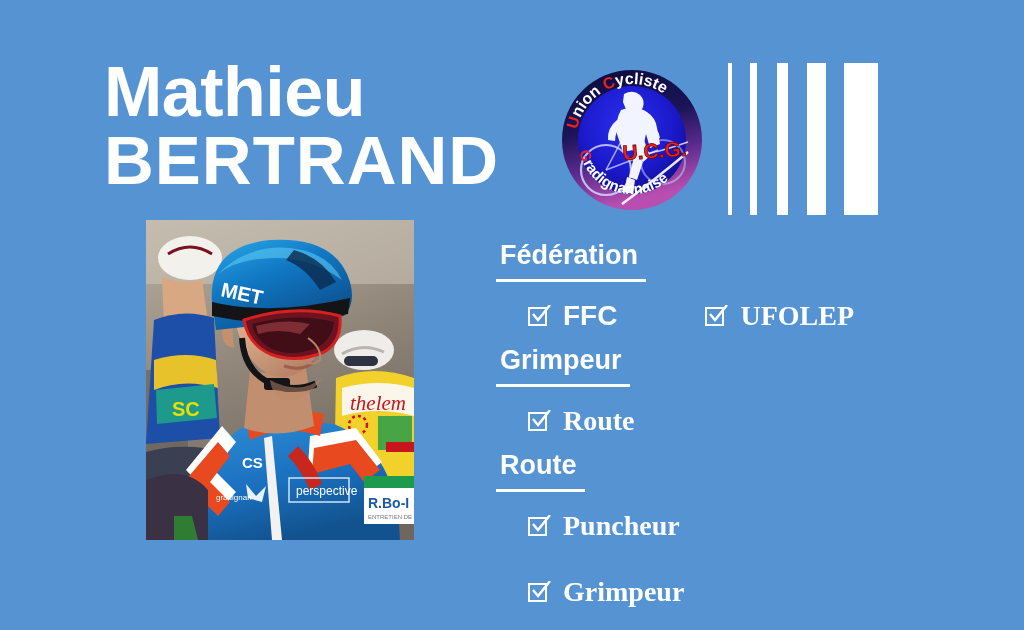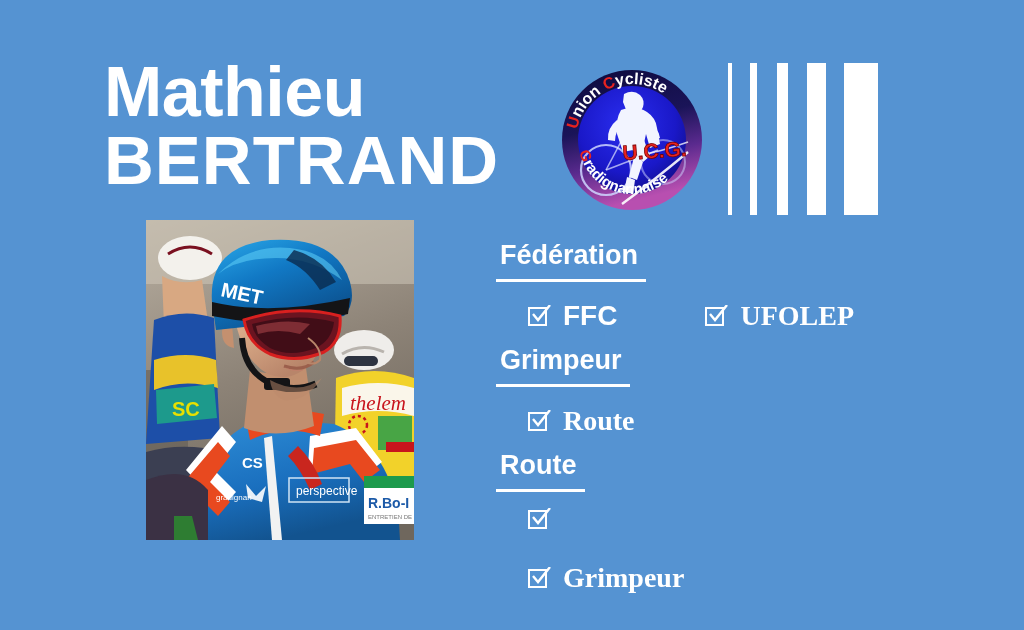--- a/index.html
+++ b/index.html
@@ -376,20 +376,21 @@
       <div class="options">
         <div class="option stacked">
           <span class="checkbox-icon">
             <span class="box"></span>
             <span class="tick">
               <svg viewBox="0 0 20 18" width="20" height="18" xmlns="http://www.w3.org/2000/svg">
                 <path d="M 2 9 L 7 15 L 19 0" fill="none" stroke="#ffffff" stroke-width="2.4"></path>
               </svg>
             </span>
           </span>
+          <span>Puncheur</span>
         </div>
         <div class="option stacked">
           <span class="checkbox-icon">
             <span class="box"></span>
             <span class="tick">
               <svg viewBox="0 0 20 18" width="20" height="18" xmlns="http://www.w3.org/2000/svg">
                 <path d="M 2 9 L 7 15 L 19 0" fill="none" stroke="#ffffff" stroke-width="2.4"></path>
               </svg>
             </span>
           </span>

